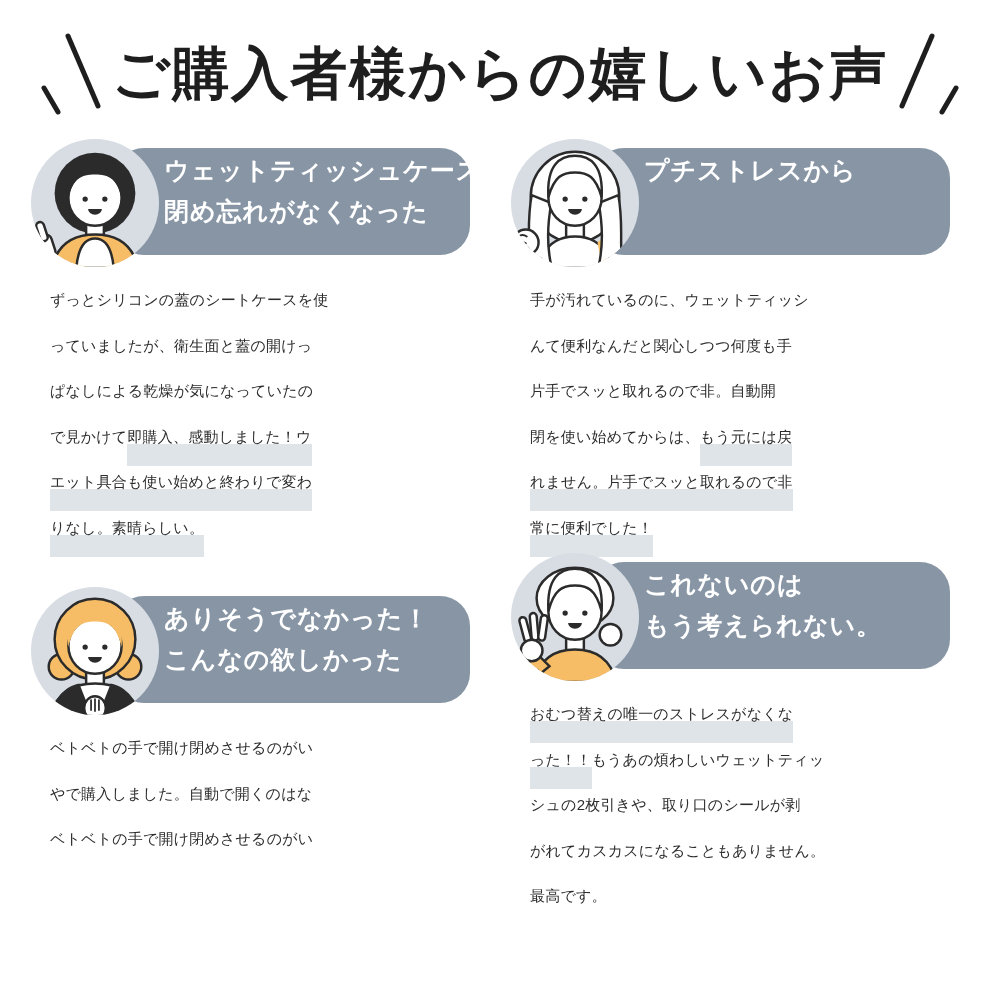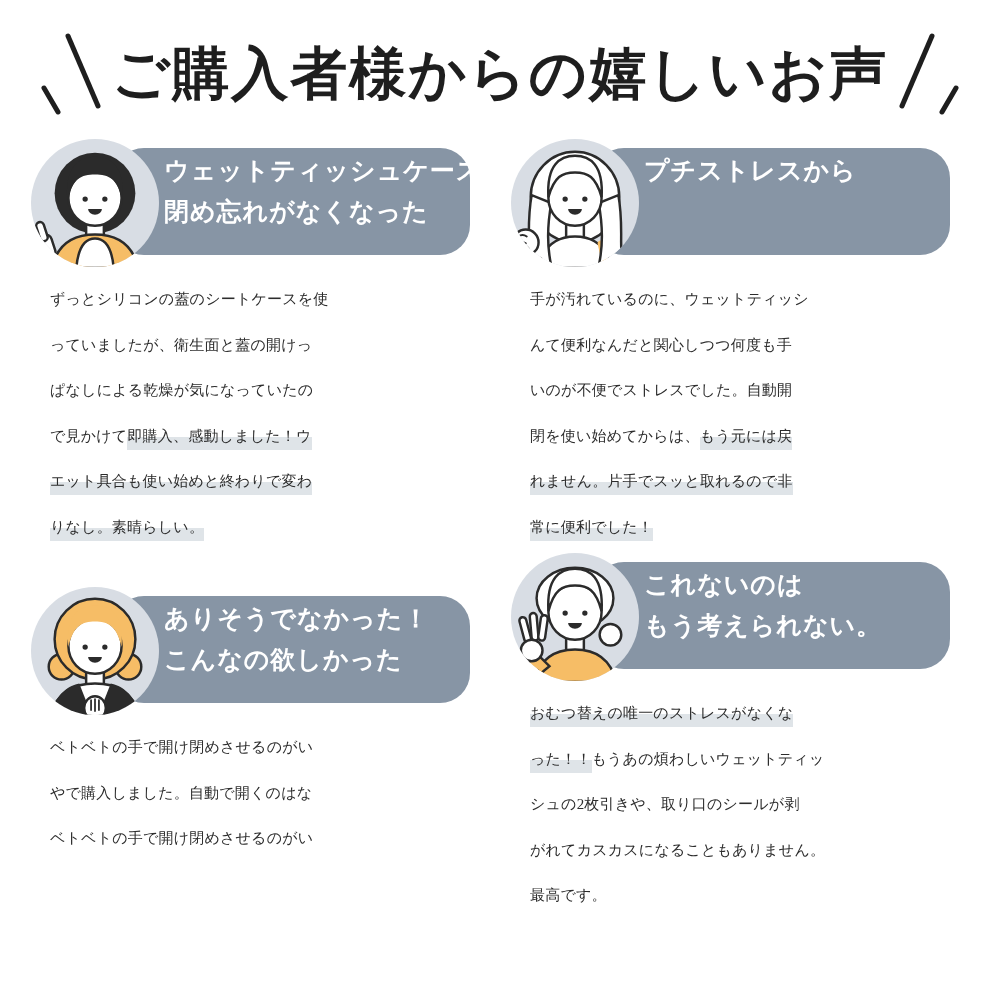--- a/index.html
+++ b/index.html
@@ -7,21 +7,21 @@
     --banner-text:#ffffff;
     --hl:#dfe4e8;
     --avbg:#d8dde4;
     --orange:#f6bd66;
     --body-text:#2c2c2c;
     --title-text:#1e1e1e;
     --outline:#2b2b2b;
   }
   html,body{margin:0;padding:0;background:#fff;}
   body{font-family:"Liberation Sans","DejaVu Sans",sans-serif;}
-  .page{position:relative;width:1000px;height:1000px;background:#fff;overflow:hidden;font-family:Liberation Serif, serif;}
+  .page{position:relative;width:1000px;height:1000px;background:#fff;overflow:hidden;}
 
   
   .title-row{position:absolute;top:24px;left:0;right:0;height:100px;
     display:flex;align-items:center;justify-content:center;gap:10px;}
   .page-title{margin:0;font-size:57px;font-weight:bold;color:var(--title-text);
     letter-spacing:2px;white-space:nowrap;}
   .slash-svg{width:64px;height:88px;flex:0 0 auto;}
 
   
   .card{position:absolute;width:440px;}
@@ -36,21 +36,21 @@
     color:var(--banner-text);padding:2px 6px 0 50px;box-sizing:border-box;}
   .banner-line{font-size:25px;line-height:41px;font-weight:bold;
     letter-spacing:1px;white-space:nowrap;}
   .avatar{position:absolute;left:0;top:1px;width:130px;height:130px;}
   .avatar svg{display:block;}
 
   .body-text{margin:8px 0 0 20px;font-size:15px;line-height:45.5px;
     color:var(--body-text);letter-spacing:0.2px;}
   .tline{white-space:nowrap;}
   .hl{background:linear-gradient(to bottom,transparent 42%,var(--hl) 42%);
-    padding-bottom:6px;}
+    padding-bottom:21px;}
 </style>
 </head>
 <body>
 
 <div class="page">
 
   <div class="title-row">
     <svg class="slash-svg" viewBox="0 0 64 88">
       <line x1="30" y1="6" x2="60" y2="76" stroke="#1e1e1e" stroke-width="5" stroke-linecap="round"></line>
       <line x1="6" y1="58" x2="20" y2="82" stroke="#1e1e1e" stroke-width="5" stroke-linecap="round"></line>
@@ -131,21 +131,21 @@
             <path d="M59,72 a7,6 0 0 0 14,0 Z" fill="#2b2b2b"></path>
             <circle cx="16" cy="106" r="13" fill="#fff" stroke="#2b2b2b" stroke-width="2.5"></circle>
             <path d="M8,100 q5,-3 9,0 M7,107 q5,-3 9,0 M9,114 q5,-3 9,0" stroke="#2b2b2b" stroke-width="2" fill="none" stroke-linecap="round"></path>
           </g>
         </svg>
       </div>
     </div>
     <div class="body-text">
         <div class="tline"><span>手が汚れているのに、ウェットティッシ</span></div>
         <div class="tline"><span>んて便利なんだと関心しつつ何度も手</span></div>
-        <div class="tline"><span>いのが不便でストレスでした。自動開</span></div>
+        <div class="tline"><span>片手でスッと取れるので非。自動開</span></div>
         <div class="tline"><span>閉を使い始めてからは、</span><span class="hl">もう元には戻</span></div>
         <div class="tline"><span class="hl">れません。片手でスッと取れるので非</span></div>
         <div class="tline"><span class="hl">常に便利でした！</span></div>
       </div>
   </section>
 
   <section class="card card-3">
     <div class="head">
       <div class="banner">
         <div class="banner-line">ありそうでなかった！</div>

